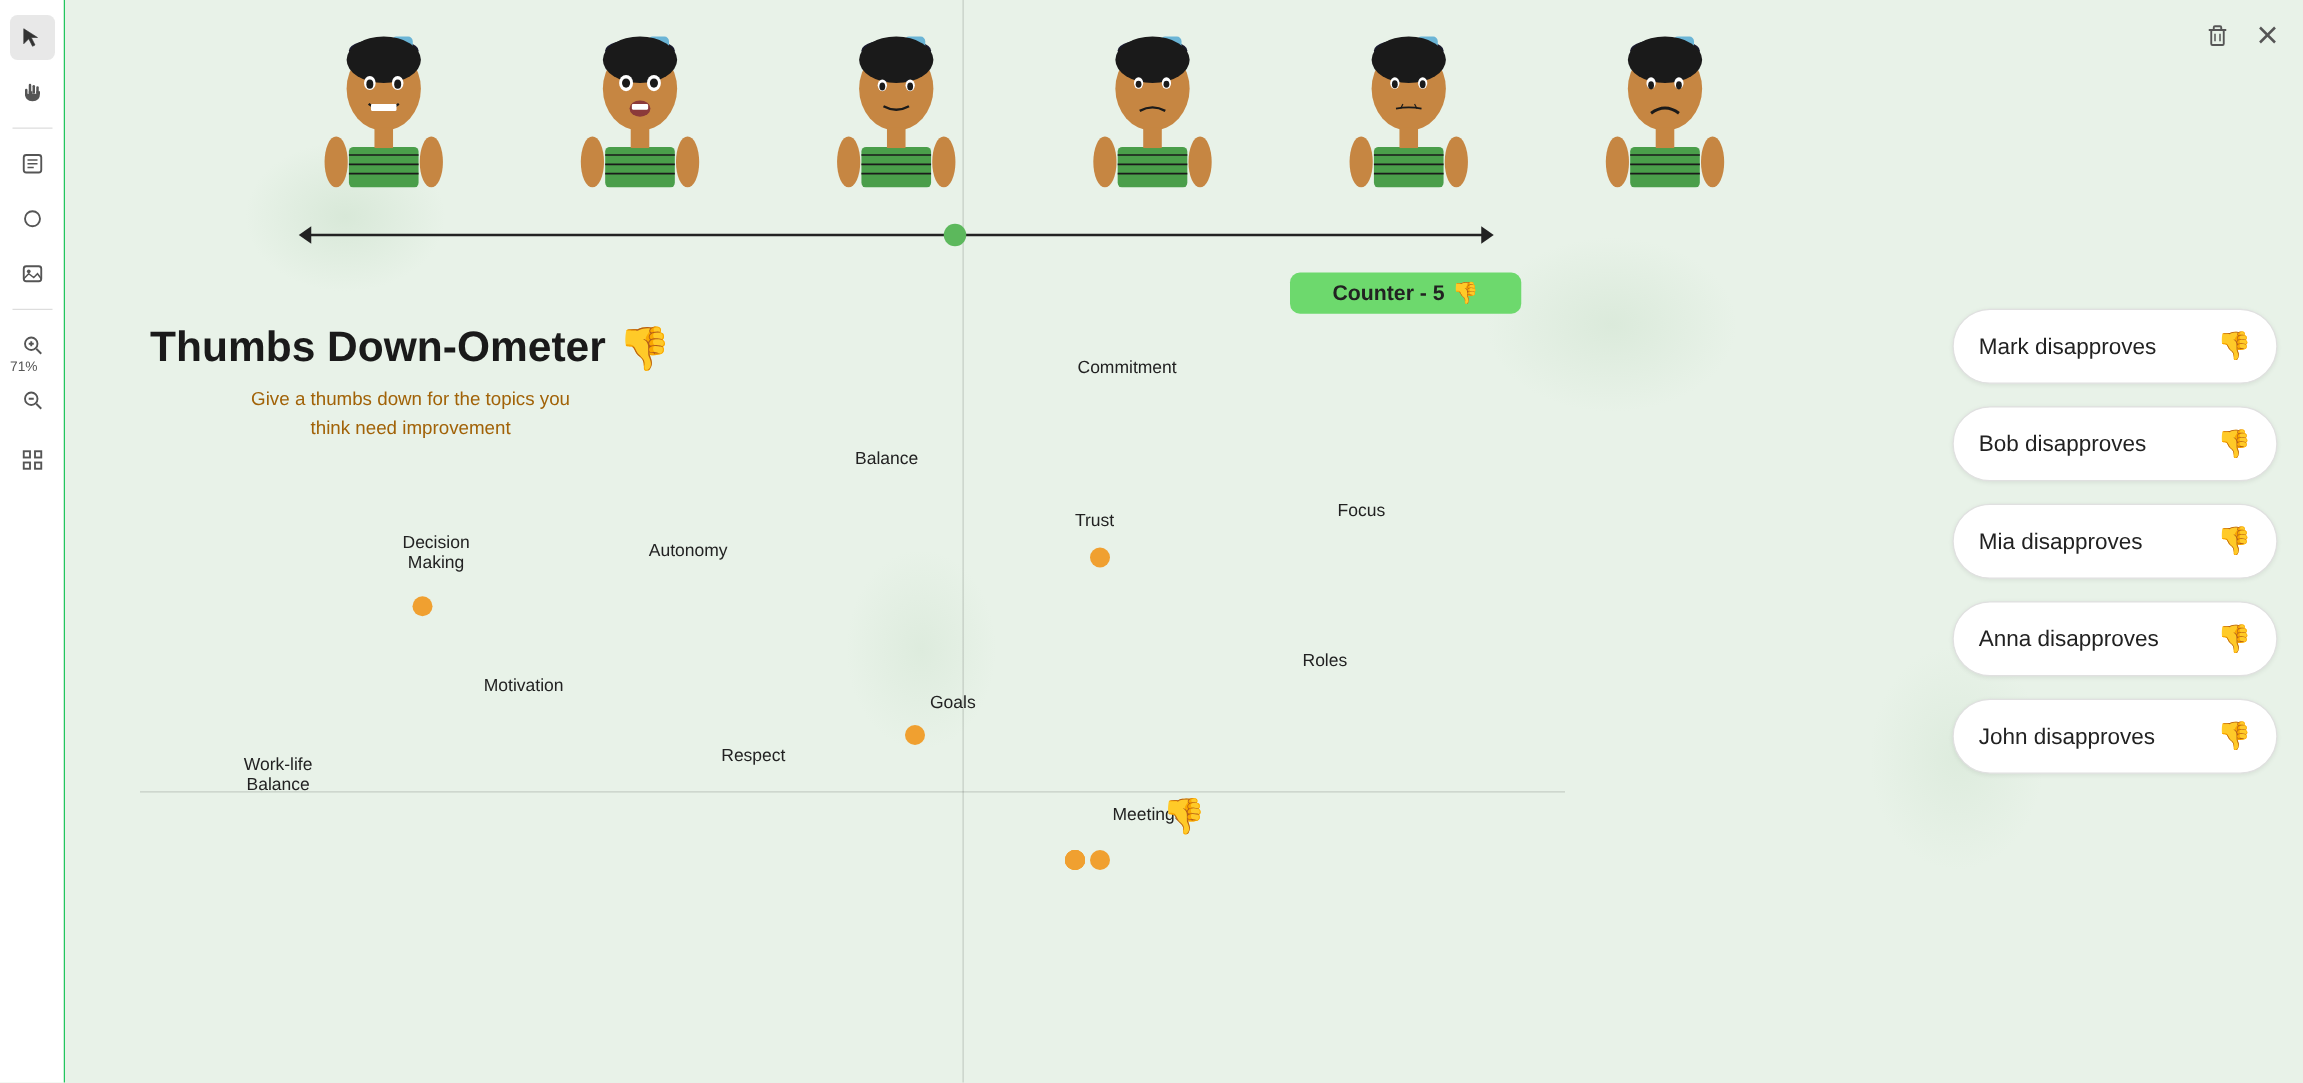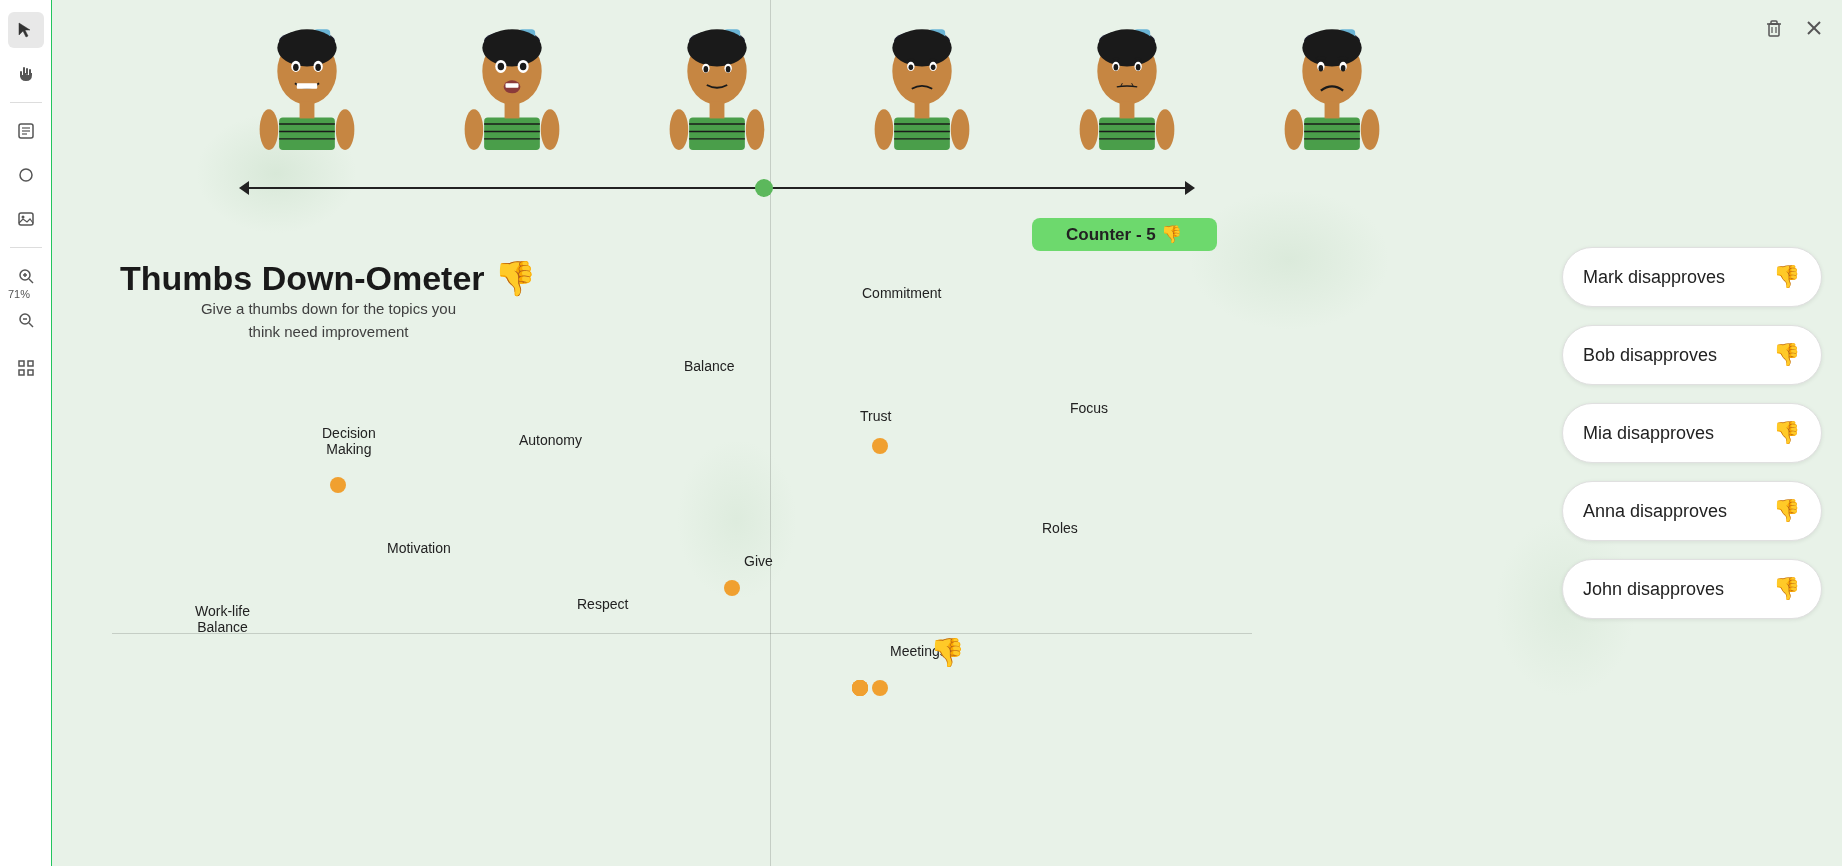--- a/index.html
+++ b/index.html
@@ -210,21 +210,22 @@
     .main-title {
       font-size: 34px;
       font-weight: 800;
       color: #1a1a1a;
       display: flex;
       align-items: center;
       gap: 10px;
     }
     .subtitle {
       font-size: 15px;
-      color: #404040;
+      color: #a16207;
+      margin-top: 10px;
       text-align: center;
       line-height: 1.5;
     }
 
     
     .topic {
       position: absolute;
       font-size: 14px;
       color: #222;
       font-weight: 400;
@@ -581,21 +582,21 @@
 
   <div class="topic" style="left:990px; top:520px;">
     <span>Roles</span>
   </div>
 
   <div class="topic" style="left:335px; top:540px;">
     <span>Motivation</span>
   </div>
 
   <div class="topic" style="left:692px; top:553px;">
-    <span>Give</span>
+    <span>Goals</span>
   </div>
   <div class="topic-dot" style="left:672px; top:580px;"></div>
 
   <div class="topic" style="left:525px; top:596px;">
     <span>Respect</span>
   </div>
 
   <div class="topic" style="left:143px; top:603px; text-align:center;">
     <span>Work-life<br>Balance</span>
   </div>

